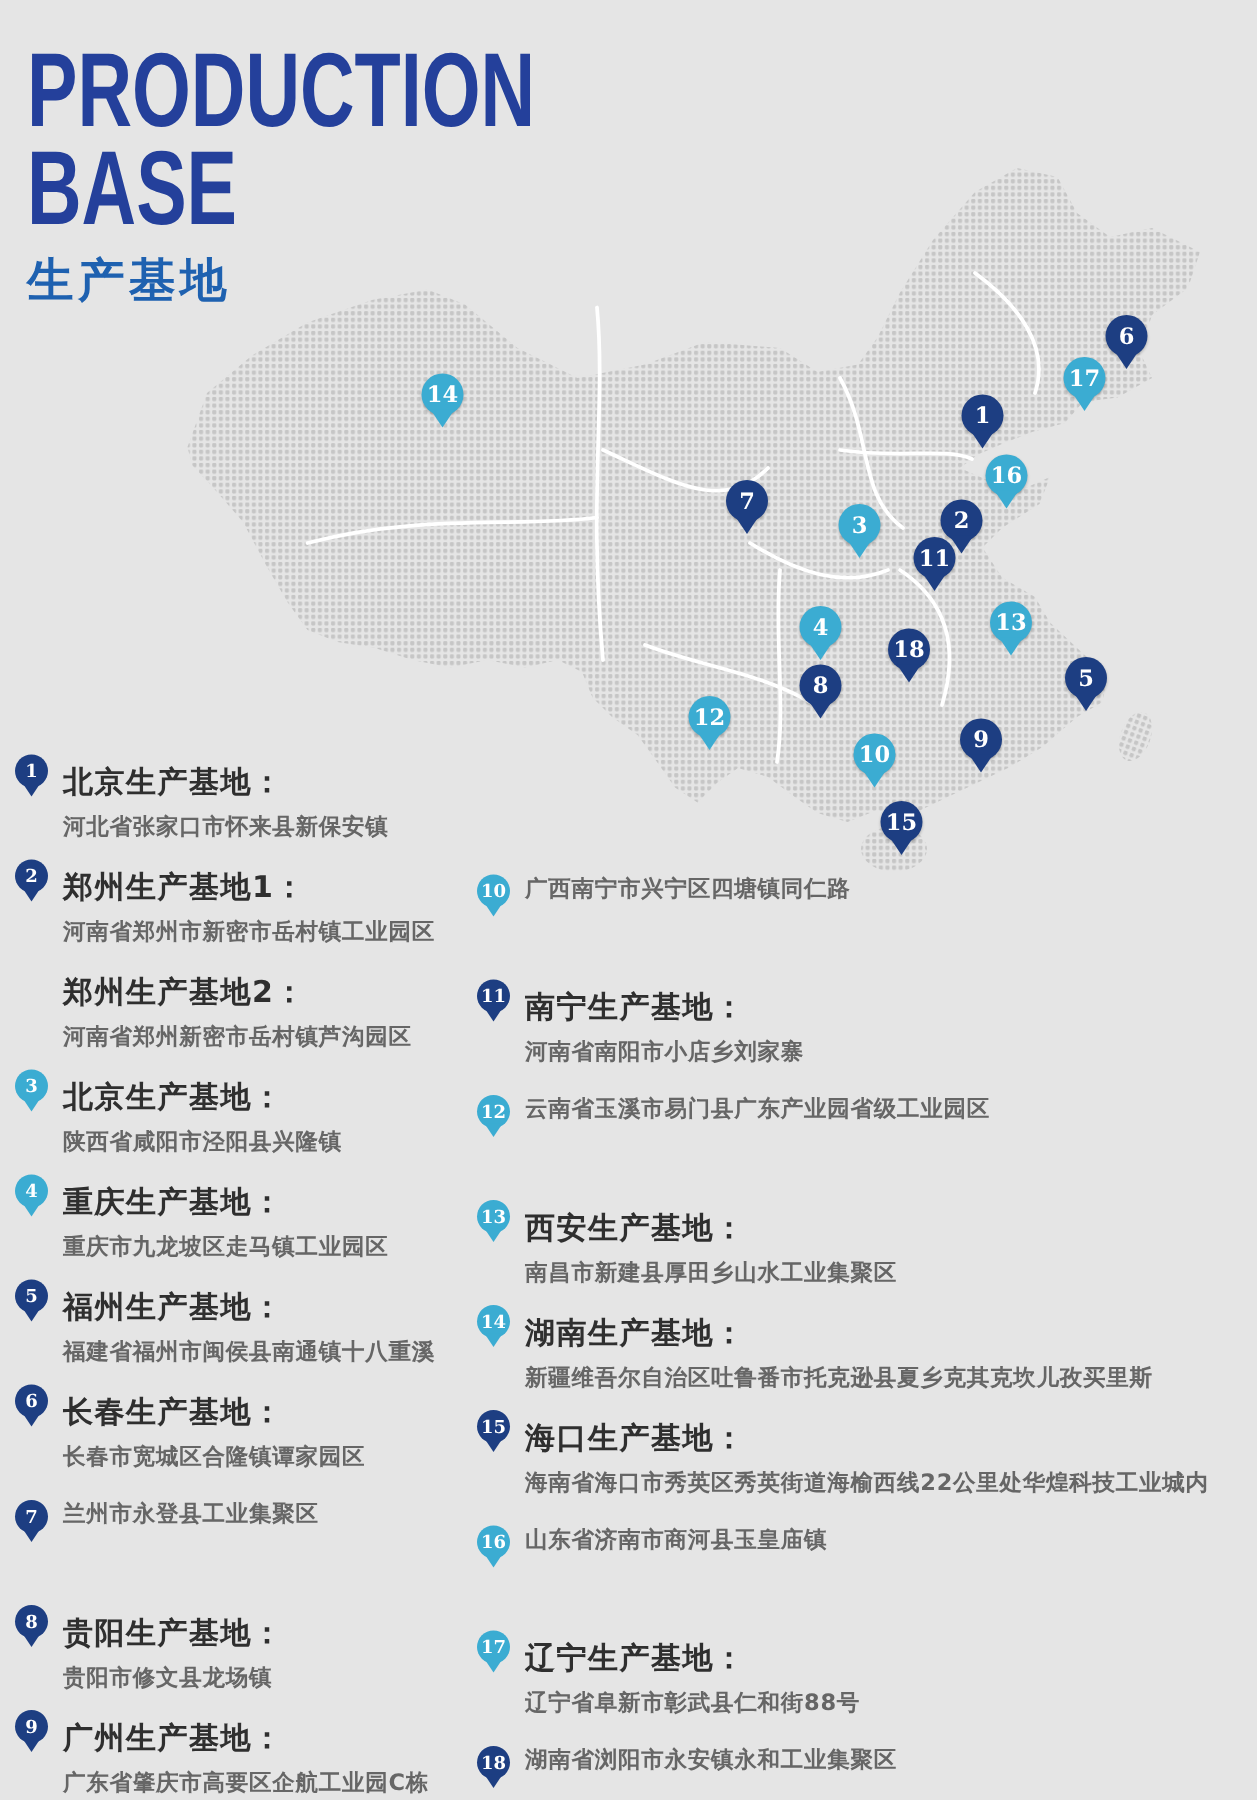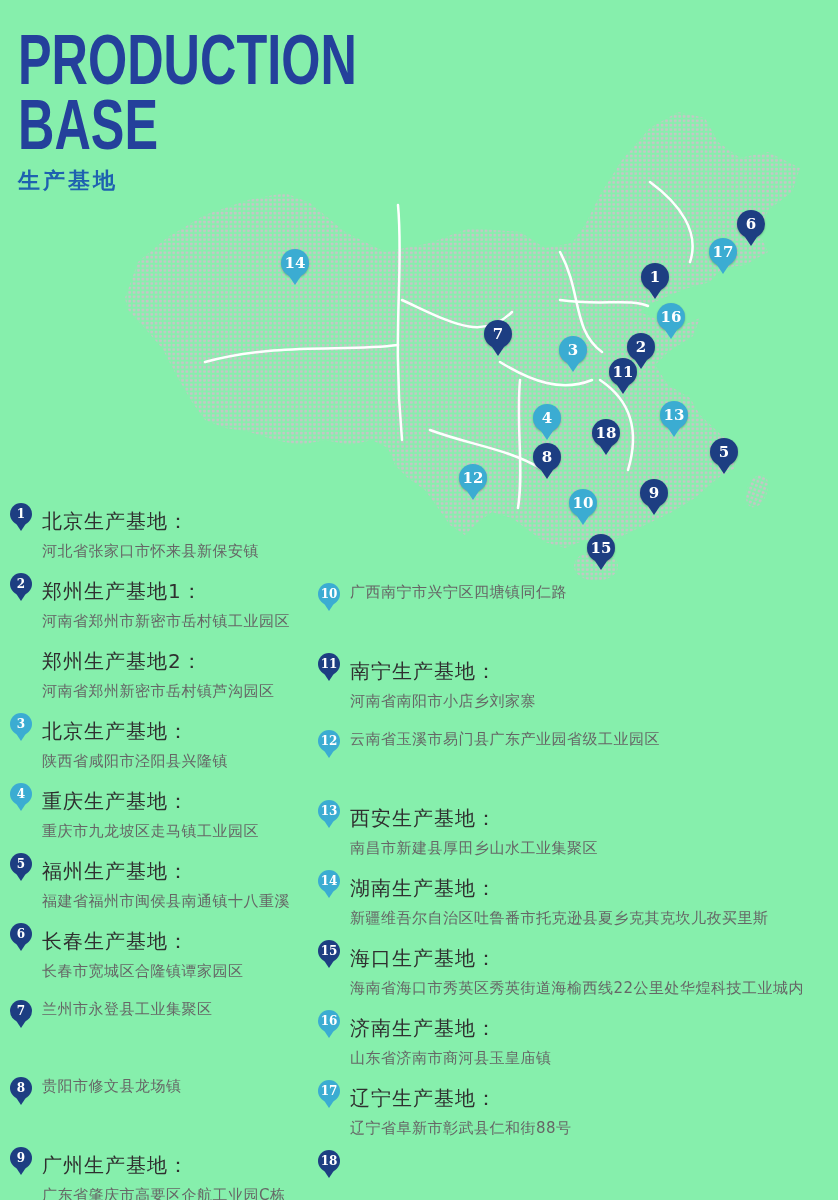--- a/index.html
+++ b/index.html
@@ -1,28 +1,28 @@
 <!DOCTYPE html>
 <html style="--title-en: #24409B; --title-cn: #1E61B0; --item-title: #2F2F2F; --item-addr: #666666;"><head>
 <meta charset="utf-8">
 <style>
   html,body { margin:0; padding:0; background:#fff; }
   .page {
-    position:relative; width:838px; height:1200px; background:#86efac;
+    position:relative; width:838px; height:1200px; background:#e5e5e5;
     overflow:hidden; font-family:"DejaVu Sans", sans-serif;
   }
   
   .header { position:absolute; left:18px; top:28px; }
   .title-en {
     font-family:"Liberation Sans", sans-serif; font-weight:700;
     font-size:70px; line-height:65px; color:var(--title-en,#24409B);
     transform:scaleX(0.72); transform-origin:left top; white-space:nowrap;
   }
   .title-cn {
-    margin-top:8px; font-weight:700; font-size:22px; letter-spacing:3px;
+    margin-top:8px; font-weight:700; font-size:31px; letter-spacing:3px;
     color:var(--title-cn,#1E61B0);
   }
   
   .map-svg { position:absolute; left:100px; top:95px; width:720px; height:500px; }
   .map-pin {
     position:absolute; width:28px; height:28px; border-radius:50%;
     background:var(--pc); color:#fff; z-index:3;
     display:flex; align-items:center; justify-content:center;
     font-family:"DejaVu Serif", serif; font-weight:700; font-size:15px;
     box-shadow:0 1px 2px rgba(0,0,0,0.25);
@@ -44,26 +44,26 @@
     display:flex; align-items:center; justify-content:center;
     font-family:"DejaVu Serif", serif; font-weight:700; font-size:12px;
   }
   .badge::after {
     content:""; position:absolute; top:19px; left:50%; transform:translateX(-50%);
     width:0; height:0;
     border-left:6px solid transparent; border-right:6px solid transparent;
     border-top:9px solid var(--pc);
   }
   .entry .title {
-    padding-top:5px; font-size:20px; font-weight:400; letter-spacing:1px;
+    padding-top:5px; font-size:20px; font-weight:700; letter-spacing:1px;
     color:var(--item-title,#2F2F2F); white-space:nowrap;
   }
   .entry .addr {
     margin-top:7px; font-size:15px; letter-spacing:0.5px;
-    color:var(--item-addr,#666666); white-space:nowrap;
+    color:var(--item-addr,#666666); white-space:nowrap;font-weight:bold;
   }
 </style>
 </head>
 <body>
 
 <div class="page">
 
   <div class="header">
     <div class="title-en">PRODUCTION</div>
     <div class="title-en">BASE</div>
@@ -216,20 +216,21 @@
       <div class="entry">
         <div class="badge" style="--pc: #1D3E82;">
           <span>7</span>
         </div>
         <div class="addr">兰州市永登县工业集聚区</div>
       </div>
       <div class="entry">
         <div class="badge" style="--pc: #1D3E82;">
           <span>8</span>
         </div>
+        <div class="title">贵阳生产基地：</div>
         <div class="addr">贵阳市修文县龙场镇</div>
       </div>
       <div class="entry">
         <div class="badge" style="--pc: #1D3E82;">
           <span>9</span>
         </div>
         <div class="title">广州生产基地：</div>
         <div class="addr">广东省肇庆市高要区企航工业园C栋</div>
       </div>
     </div>
@@ -271,30 +272,30 @@
         <div class="badge" style="--pc: #1D3E82;">
           <span>15</span>
         </div>
         <div class="title">海口生产基地：</div>
         <div class="addr">海南省海口市秀英区秀英街道海榆西线22公里处华煌科技工业城内</div>
       </div>
       <div class="entry">
         <div class="badge" style="--pc: #3BACD2;">
           <span>16</span>
         </div>
-        <div class="title">济南生产基地：</div>
         <div class="addr">山东省济南市商河县玉皇庙镇</div>
       </div>
       <div class="entry">
         <div class="badge" style="--pc: #3BACD2;">
           <span>17</span>
         </div>
         <div class="title">辽宁生产基地：</div>
         <div class="addr">辽宁省阜新市彰武县仁和街88号</div>
       </div>
       <div class="entry">
         <div class="badge" style="--pc: #1D3E82;">
           <span>18</span>
         </div>
+        <div class="addr">湖南省浏阳市永安镇永和工业集聚区</div>
       </div>
     </div>
 
 </div>
 
 </body></html>

